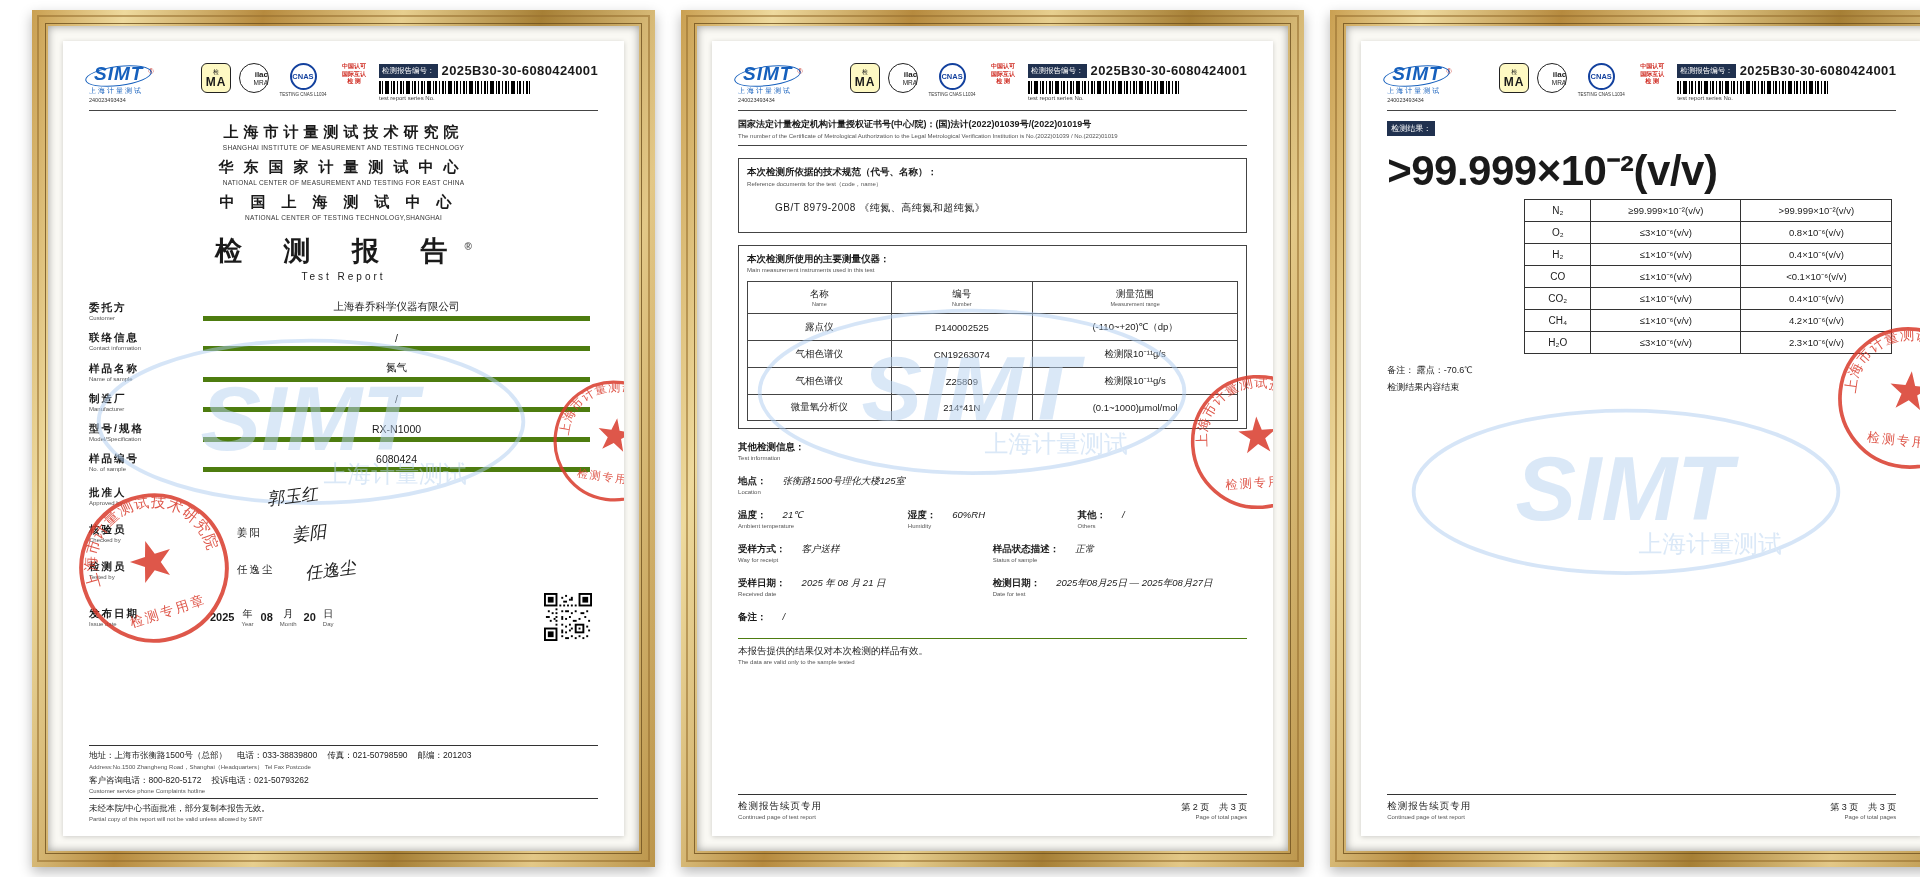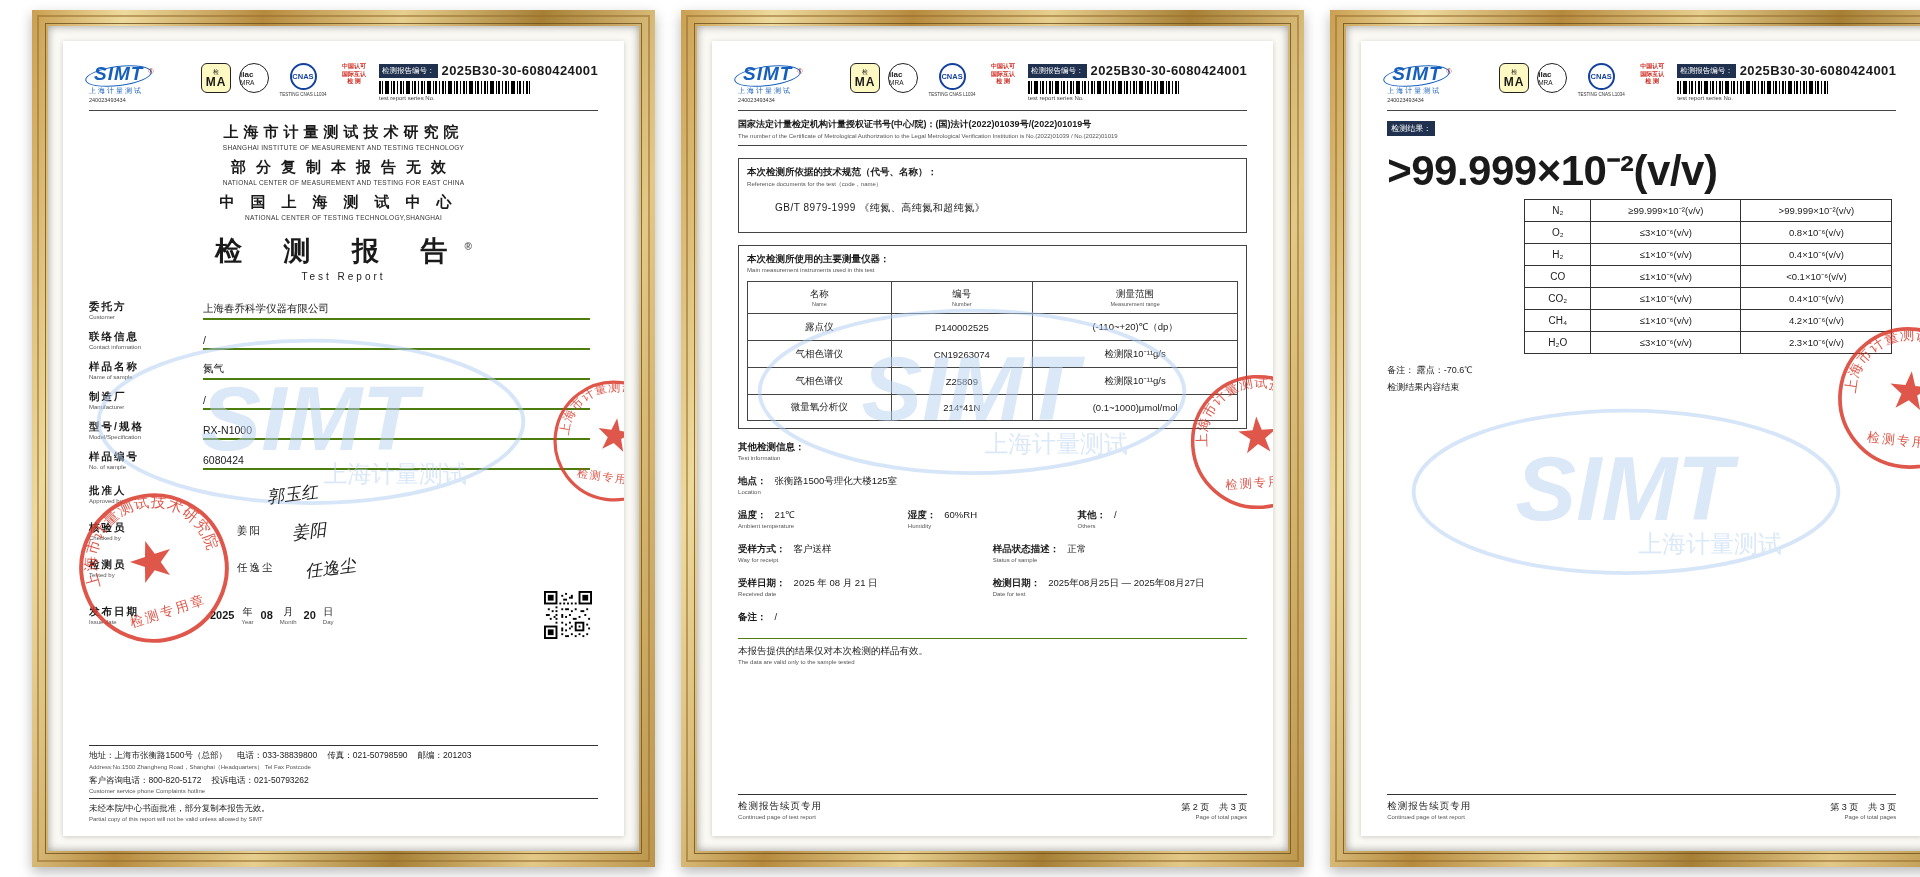--- a/index.html
+++ b/index.html
@@ -19,21 +19,21 @@
   .hdr { display:flex; align-items:flex-start; gap:8px; padding-bottom:7px; border-bottom:1.5px solid #444; }
   .simt { width:104px; }
   .simt-word { font-style:italic; font-weight:bold; font-size:19px; color:#1660bd; letter-spacing:1px; position:relative; display:inline-block; padding:0 5px; }
   .simt-word::before { content:""; position:absolute; left:-4px; right:-4px; top:3px; bottom:-1px; border:1.2px solid #1660bd; border-radius:50%; transform:rotate(-7deg); }
   .simt-reg { font-size:7px; color:#c3271d; vertical-align:super; font-style:normal; }
   .simt-sub { font-size:7px; color:#1660bd; letter-spacing:2px; margin-top:1px; }
   .simt-num { font-size:5.5px; color:#333; margin-top:1px; }
   .ma { width:30px; height:30px; border:1.6px solid #222; border-radius:6px; display:flex; flex-direction:column; align-items:center; justify-content:center; background:#fef9c3; }
   .ma-top { font-size:6px; line-height:7px; }
   .ma-main { font-size:12px; font-weight:bold; letter-spacing:1px; line-height:12px; }
-  .ilac { width:30px; height:30px; border:1.6px solid #222; border-radius:50%; display:flex; flex-direction:column; align-items:flex-start; justify-content:center; }
+  .ilac { width:30px; height:30px; border:1.6px solid #222; border-radius:50%; display:flex; flex-direction:column; align-items:flex-end; justify-content:center; }
   .ilac-a { font-size:8px; font-weight:bold; line-height:8px; }
   .ilac-b { font-size:6.5px; line-height:7px; }
   .cnas { display:flex; flex-direction:column; align-items:center; width:52px; }
   .cnas-circle { width:27px; height:27px; border:2.2px solid #13419e; border-radius:50%; display:flex; align-items:center; justify-content:center; font-size:7.5px; font-weight:bold; color:#13419e; }
   .cnas-cap { font-size:4.5px; color:#333; margin-top:2px; text-align:center; }
   .accred { color:#cf2a20; font-size:6px; font-weight:bold; line-height:7.5px; text-align:center; width:34px; }
   .repno { margin-left:auto; }
   .repno-row { display:flex; align-items:center; }
   .repno-label { background:#20314f; color:#fff; font-size:7.5px; padding:2px 3px; white-space:nowrap; }
   .repno-value { font-size:13px; font-weight:bold; margin-left:4px; letter-spacing:.4px; white-space:nowrap; }
@@ -49,21 +49,21 @@
   .org-cn3 { font-size:15px; font-weight:bold; letter-spacing:16px; }
   .org-en { font-size:6.5px; color:#333; letter-spacing:.3px; margin:2px 0 7px; }
   .title-cn { font-size:27px; font-weight:bold; letter-spacing:17px; margin-top:12px; }
   .title-reg { font-size:10px; vertical-align:super; letter-spacing:0; color:#555; }
   .title-en { font-size:10px; letter-spacing:3px; margin-top:2px; }
   .fields { margin-top:18px; }
   .frow { display:flex; align-items:flex-end; margin-bottom:10px; }
   .flabel { width:114px; flex:none; }
   .flabel-cn { font-size:10.5px; font-weight:bold; letter-spacing:2px; }
   .flabel-en { font-size:6px; color:#555; }
-  .fvalue { flex:1; text-align:left; border-bottom:2px solid #4d7c0f; font-size:10.5px; padding-bottom:2px; min-height:15px; margin-right:8px; }
+  .fvalue { flex:1; text-align:center; border-bottom:5px solid #4d7c0f; font-size:10.5px; padding-bottom:2px; min-height:15px; margin-right:8px; }
   .sigs { margin-top:8px; }
   .srow { display:flex; align-items:center; margin-bottom:9px; min-height:28px; }
   .sig-name { font-size:10.5px; margin-left:34px; letter-spacing:2px; }
   .sig-script { font-family:"DejaVu Serif",serif; font-style:italic; font-size:17px; margin-left:30px; transform:rotate(-7deg); display:inline-block; color:#222; }
   .daterow { display:flex; align-items:center; margin-top:6px; }
   .dval { font-size:11px; font-weight:bold; margin:0 7px; }
   .dunit { text-align:center; }
   .dunit-cn { font-size:10px; }
   .dunit-en { font-size:6px; color:#555; }
   .qr { width:48px; height:48px; margin-left:auto; margin-right:6px; }
@@ -83,21 +83,21 @@
   .sec-cn { font-size:9.5px; font-weight:bold; }
   .sec-en { font-size:6px; color:#555; margin-top:1px; }
   .ref-val { text-align:left; font-size:10px; margin:12px 0 10px 28px; letter-spacing:.5px; }
   table.inst { width:100%; border-collapse:collapse; margin-top:8px; }
   table.inst th, table.inst td { border:1px solid #444; font-size:9.5px; padding:6px 4px; text-align:center; font-weight:normal; }
   .th-en { font-size:5.5px; color:#555; }
   .other { margin-top:12px; }
   .orow { display:flex; margin-top:9px; }
   .oitem { flex:1; }
   .ol { font-size:9.5px; font-weight:bold; }
-  .ov { font-size:9.5px; margin-left:8px; }
+  .ov { font-size:9.5px; margin-left:16px;font-style:italic; }
   .oe { font-size:6px; color:#555; margin-top:1px; }
   .valid { margin-top:14px; border-top:1px solid #4d7c0f; padding-top:6px; }
   .valid-cn { font-size:9.5px; }
   .valid-en { font-size:6px; color:#555; margin-top:1px; }
   .contfoot { position:absolute; left:26px; right:26px; bottom:16px; background:transparent; }
   .controw { display:flex; align-items:flex-end; justify-content:space-between; }
   .cont-cn { font-size:9.5px; letter-spacing:1px; }
 
   
   .result-chip { display:inline-block; background:#20314f; color:#fff; font-size:8px; padding:2px 4px; margin-top:10px; }
@@ -163,21 +163,21 @@
               <span class="repno-value">2025B30-30-6080424001</span>
             </div>
             <div class="barcode"></div>
             <div class="barcode-cap">test report series No.</div>
           </div>
         </div>
 
         <div class="orgs">
           <div class="org-cn1">上海市计量测试技术研究院</div>
           <div class="org-en">SHANGHAI INSTITUTE OF MEASUREMENT AND TESTING TECHNOLOGY</div>
-          <div class="org-cn2">部分复制本报告无效</div>
+          <div class="org-cn2">华东国家计量测试中心</div>
           <div class="org-en">NATIONAL CENTER OF MEASUREMENT AND TESTING FOR EAST CHINA</div>
           <div class="org-cn3">中国上海测试中心</div>
           <div class="org-en">NATIONAL CENTER OF TESTING TECHNOLOGY,SHANGHAI</div>
           <div class="title-cn"><span>检 测 报 告</span><span class="title-reg">®</span></div>
           <div class="title-en">Test Report</div>
         </div>
 
         <div class="fields">
           <div class="frow">
             <div class="flabel">
@@ -427,21 +427,21 @@
         </div>
 
         <div class="auth">
           <div class="auth-cn">国家法定计量检定机构计量授权证书号(中心/院)：(国)法计(2022)01039号/(2022)01019号</div>
           <div class="auth-en">The number of the Certificate of Metrological Authorization to the Legal Metrological Verification Institution is No.(2022)01039 / No.(2022)01019</div>
         </div>
 
         <div class="secbox">
           <div class="sec-cn">本次检测所依据的技术规范（代号、名称）：</div>
           <div class="sec-en">Reference documents for the test（code，name）</div>
-          <div class="ref-val">GB/T 8979-1999 《纯氮、高纯氮和超纯氮》</div>
+          <div class="ref-val">GB/T 8979-2008 《纯氮、高纯氮和超纯氮》</div>
         </div>
 
         <div class="secbox">
           <div class="sec-cn">本次检测所使用的主要测量仪器：</div>
           <div class="sec-en">Main measurement instruments used in this test</div>
           <table class="inst">
             <thead>
               <tr>
                 <th>
                     <div>名称</div>

